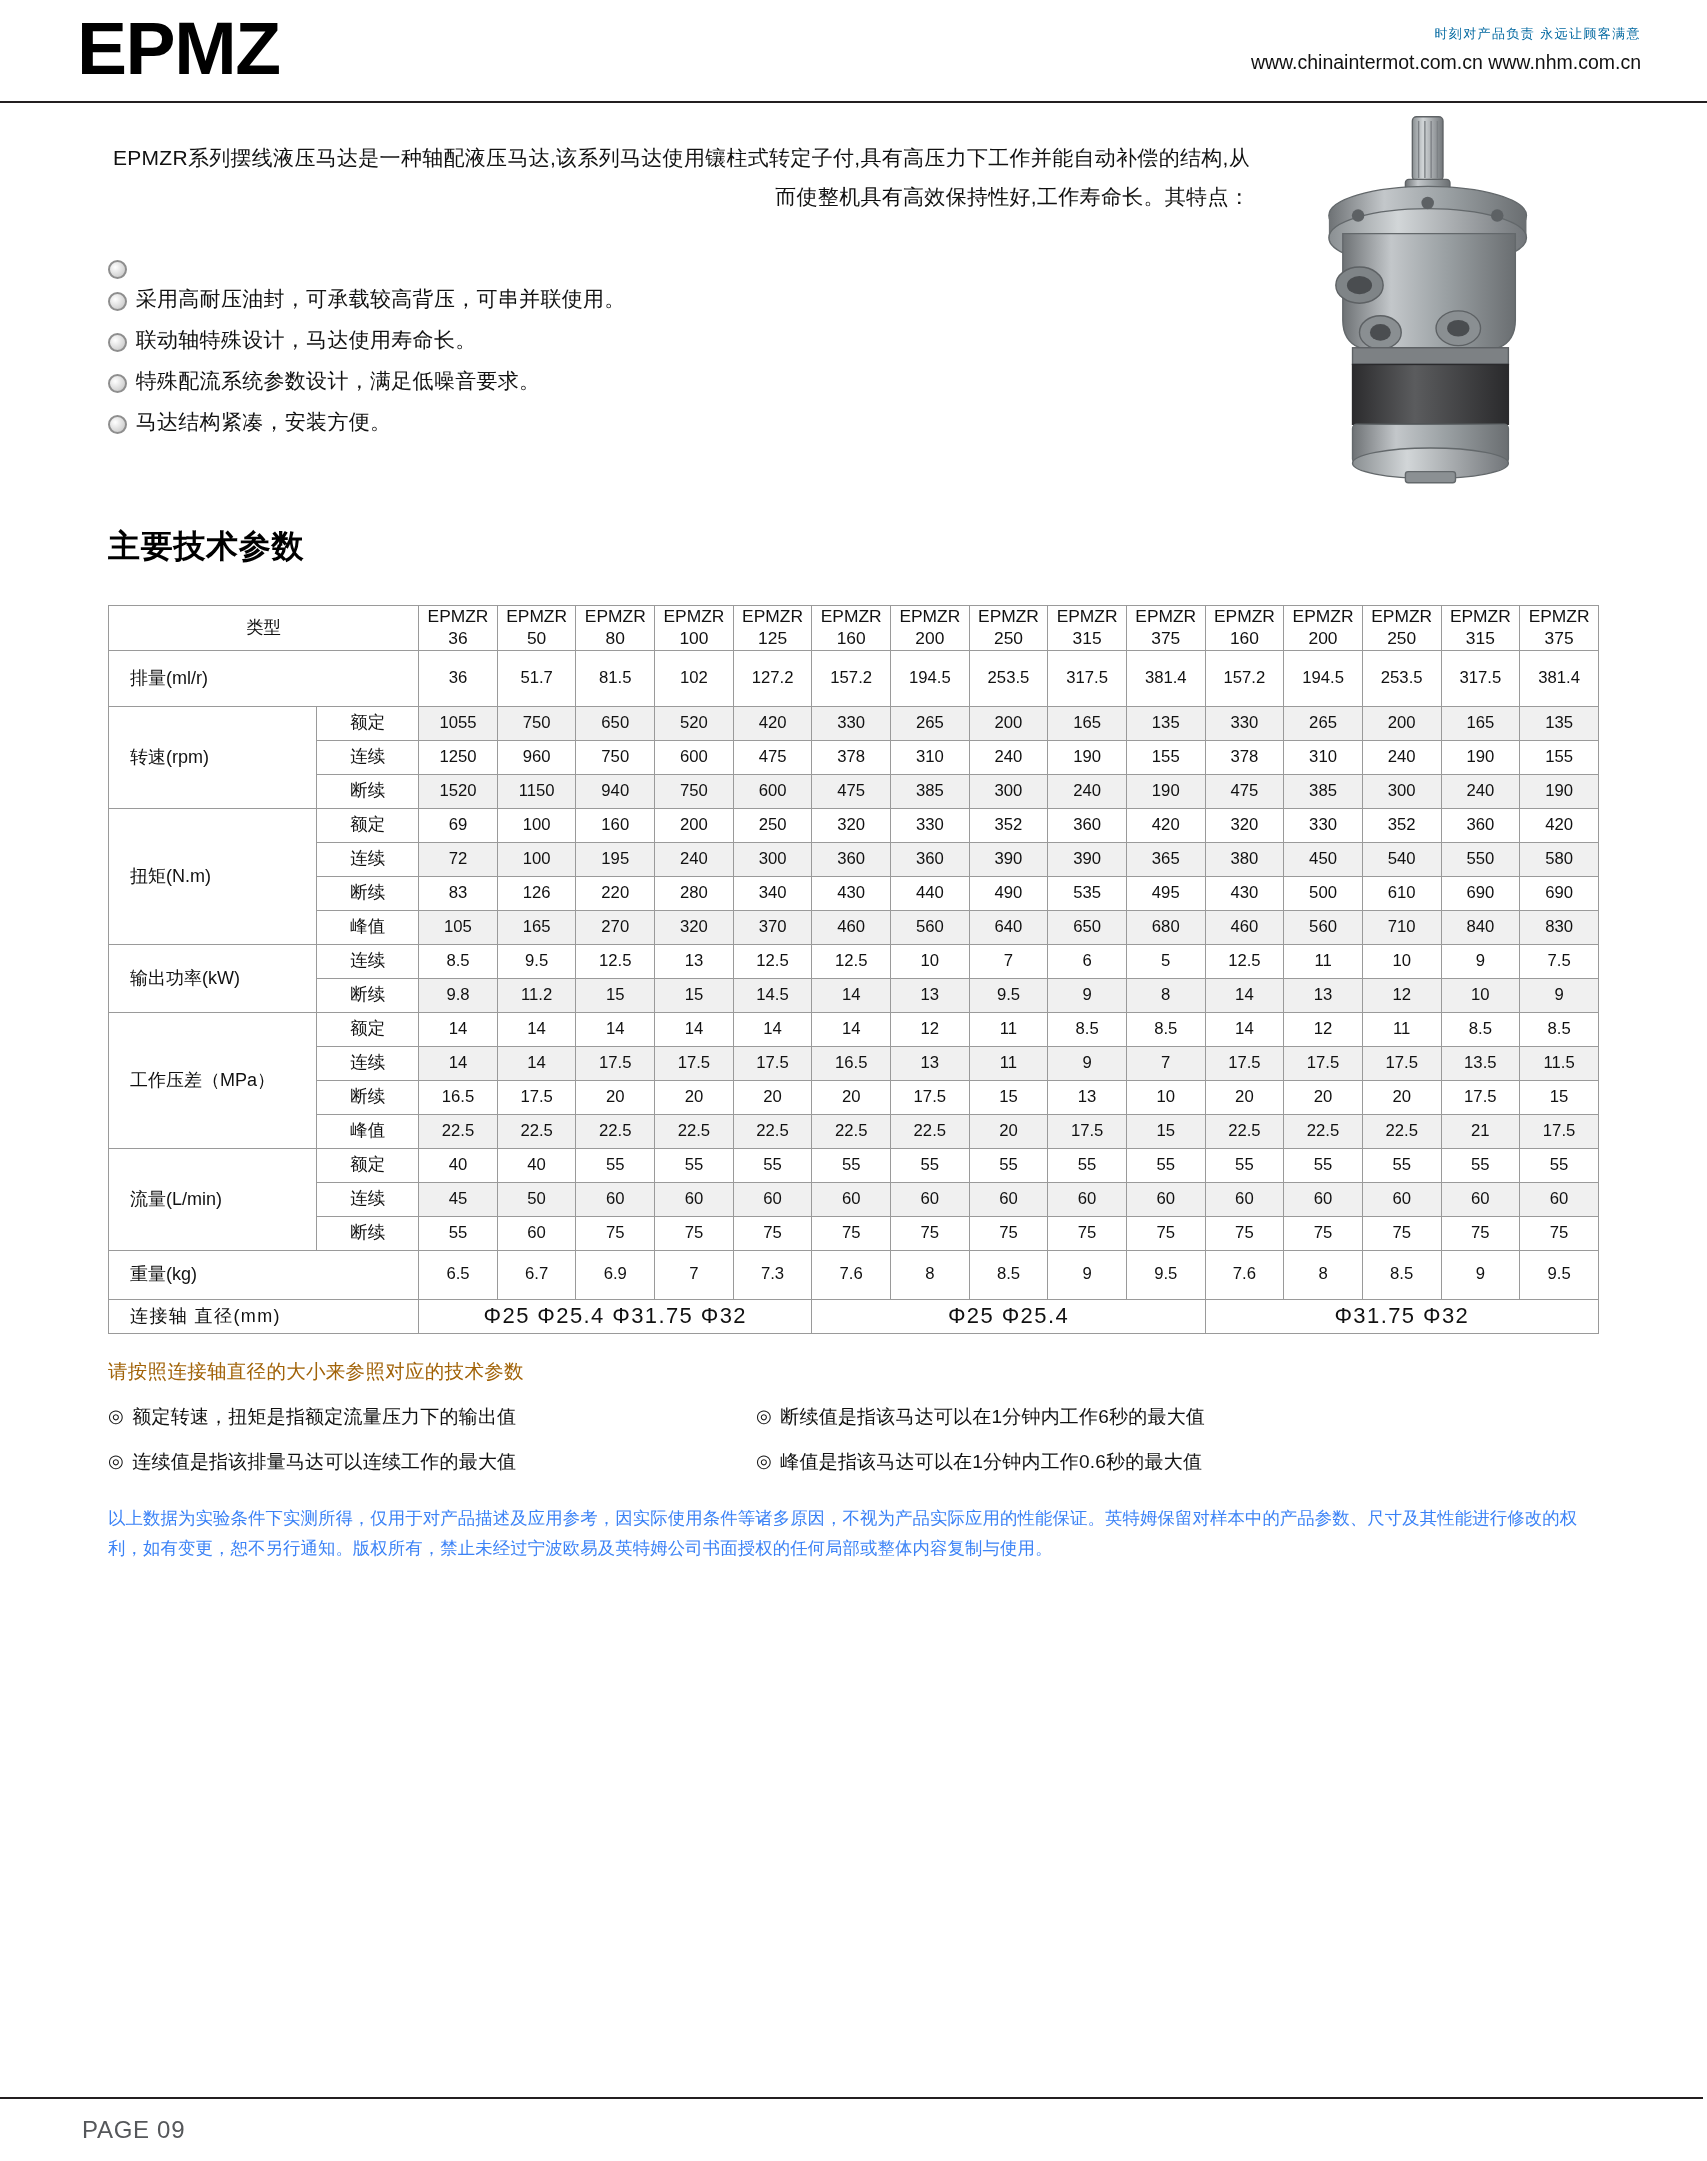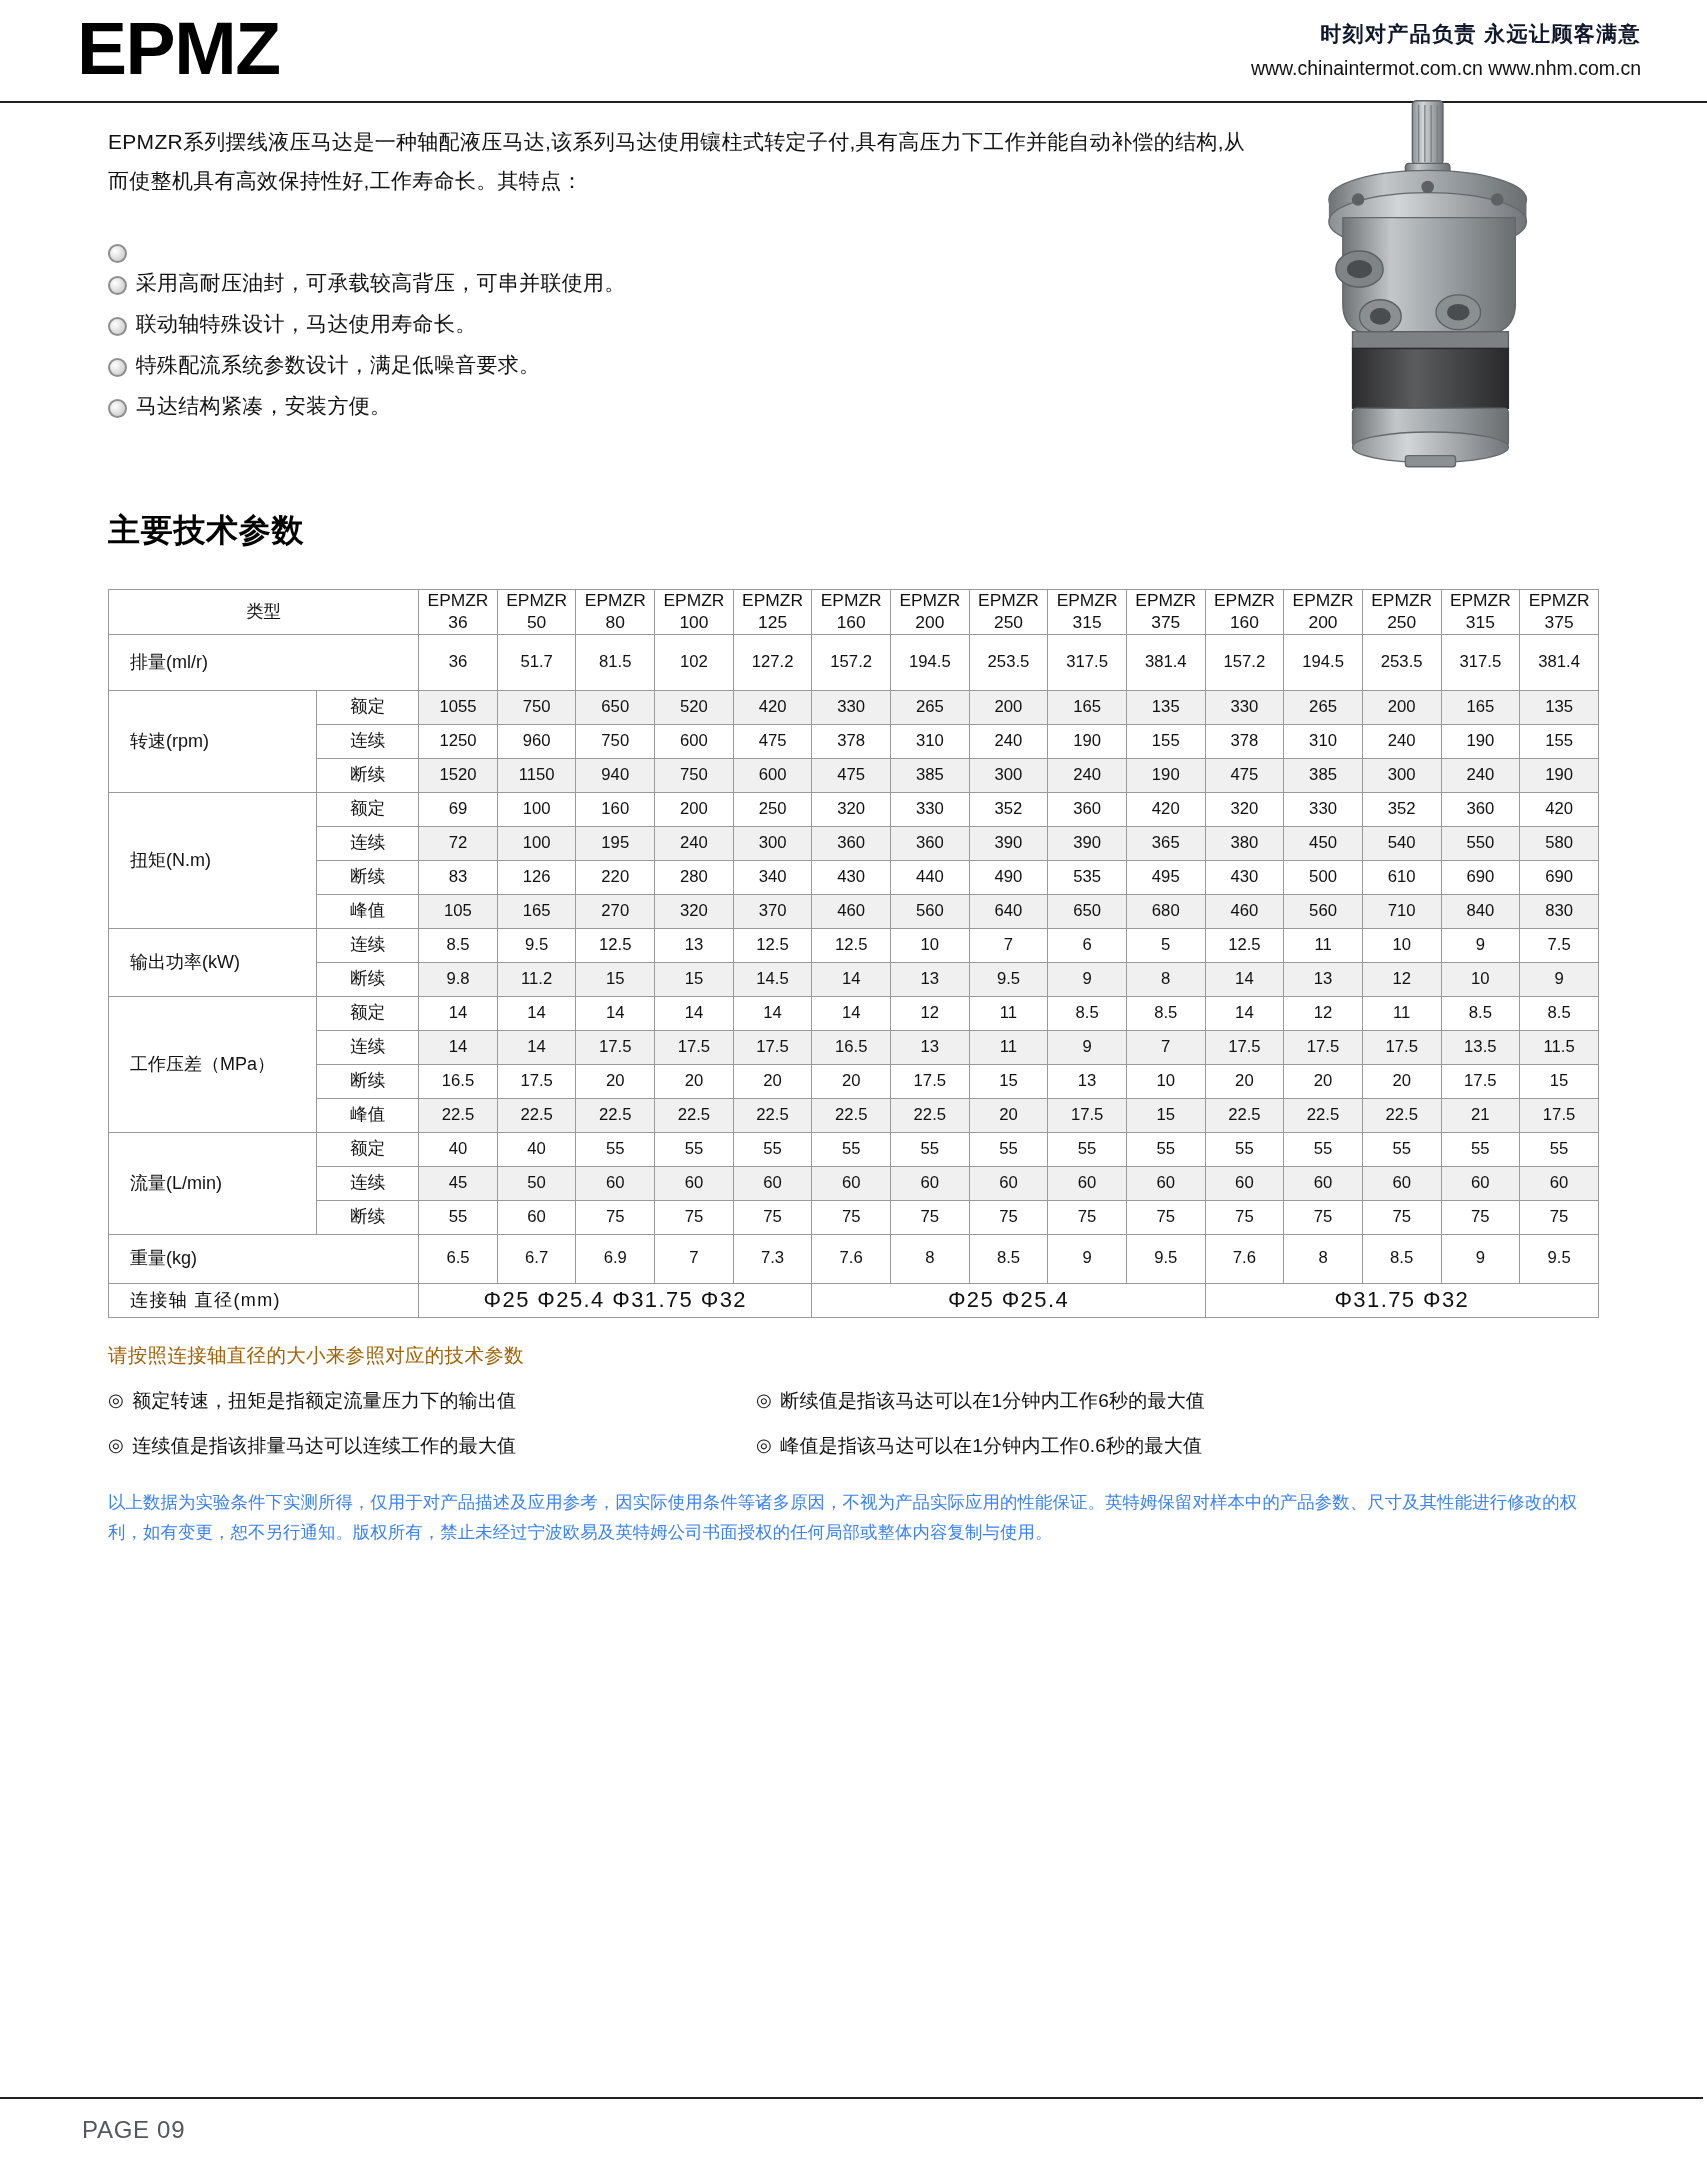--- a/index.html
+++ b/index.html
@@ -40,23 +40,23 @@
     letter-spacing: -1.4px;
     line-height: 1;
     color: #000;
     margin-top: -4.2px;
   }
   .header-right {
     text-align: right;
     line-height: 1.45;
   }
   .header-slogan {
-    font-size: 21px;
-    font-weight: bold;
-    color: #0f172a;
+    font-size: 13px;
+    font-weight: normal;
+    color: #0369a1;
     letter-spacing: 1.4px;
   }
   .header-url {
     font-size: 19.5px;
     color: #111;
     letter-spacing: 0px;
     margin-top: 4.2px;
   }
 
   
@@ -65,21 +65,22 @@
   }
   .title {
     font-size: 43px;
     font-weight: bold;
     letter-spacing: 0.7px;
     margin-top: 98px;
     color: #000;
   }
   .intro-wrap {
     position: relative;
-    margin-top: 20px;
+    margin-top: 36px;
+    text-align: right;
   }
   .intro {
     width: 1142px;
     font-size: 21px;
     line-height: 1.85;
     color: #111;
     letter-spacing: 0.3px;
   }
   .bullets {
     margin-top: 31px;

